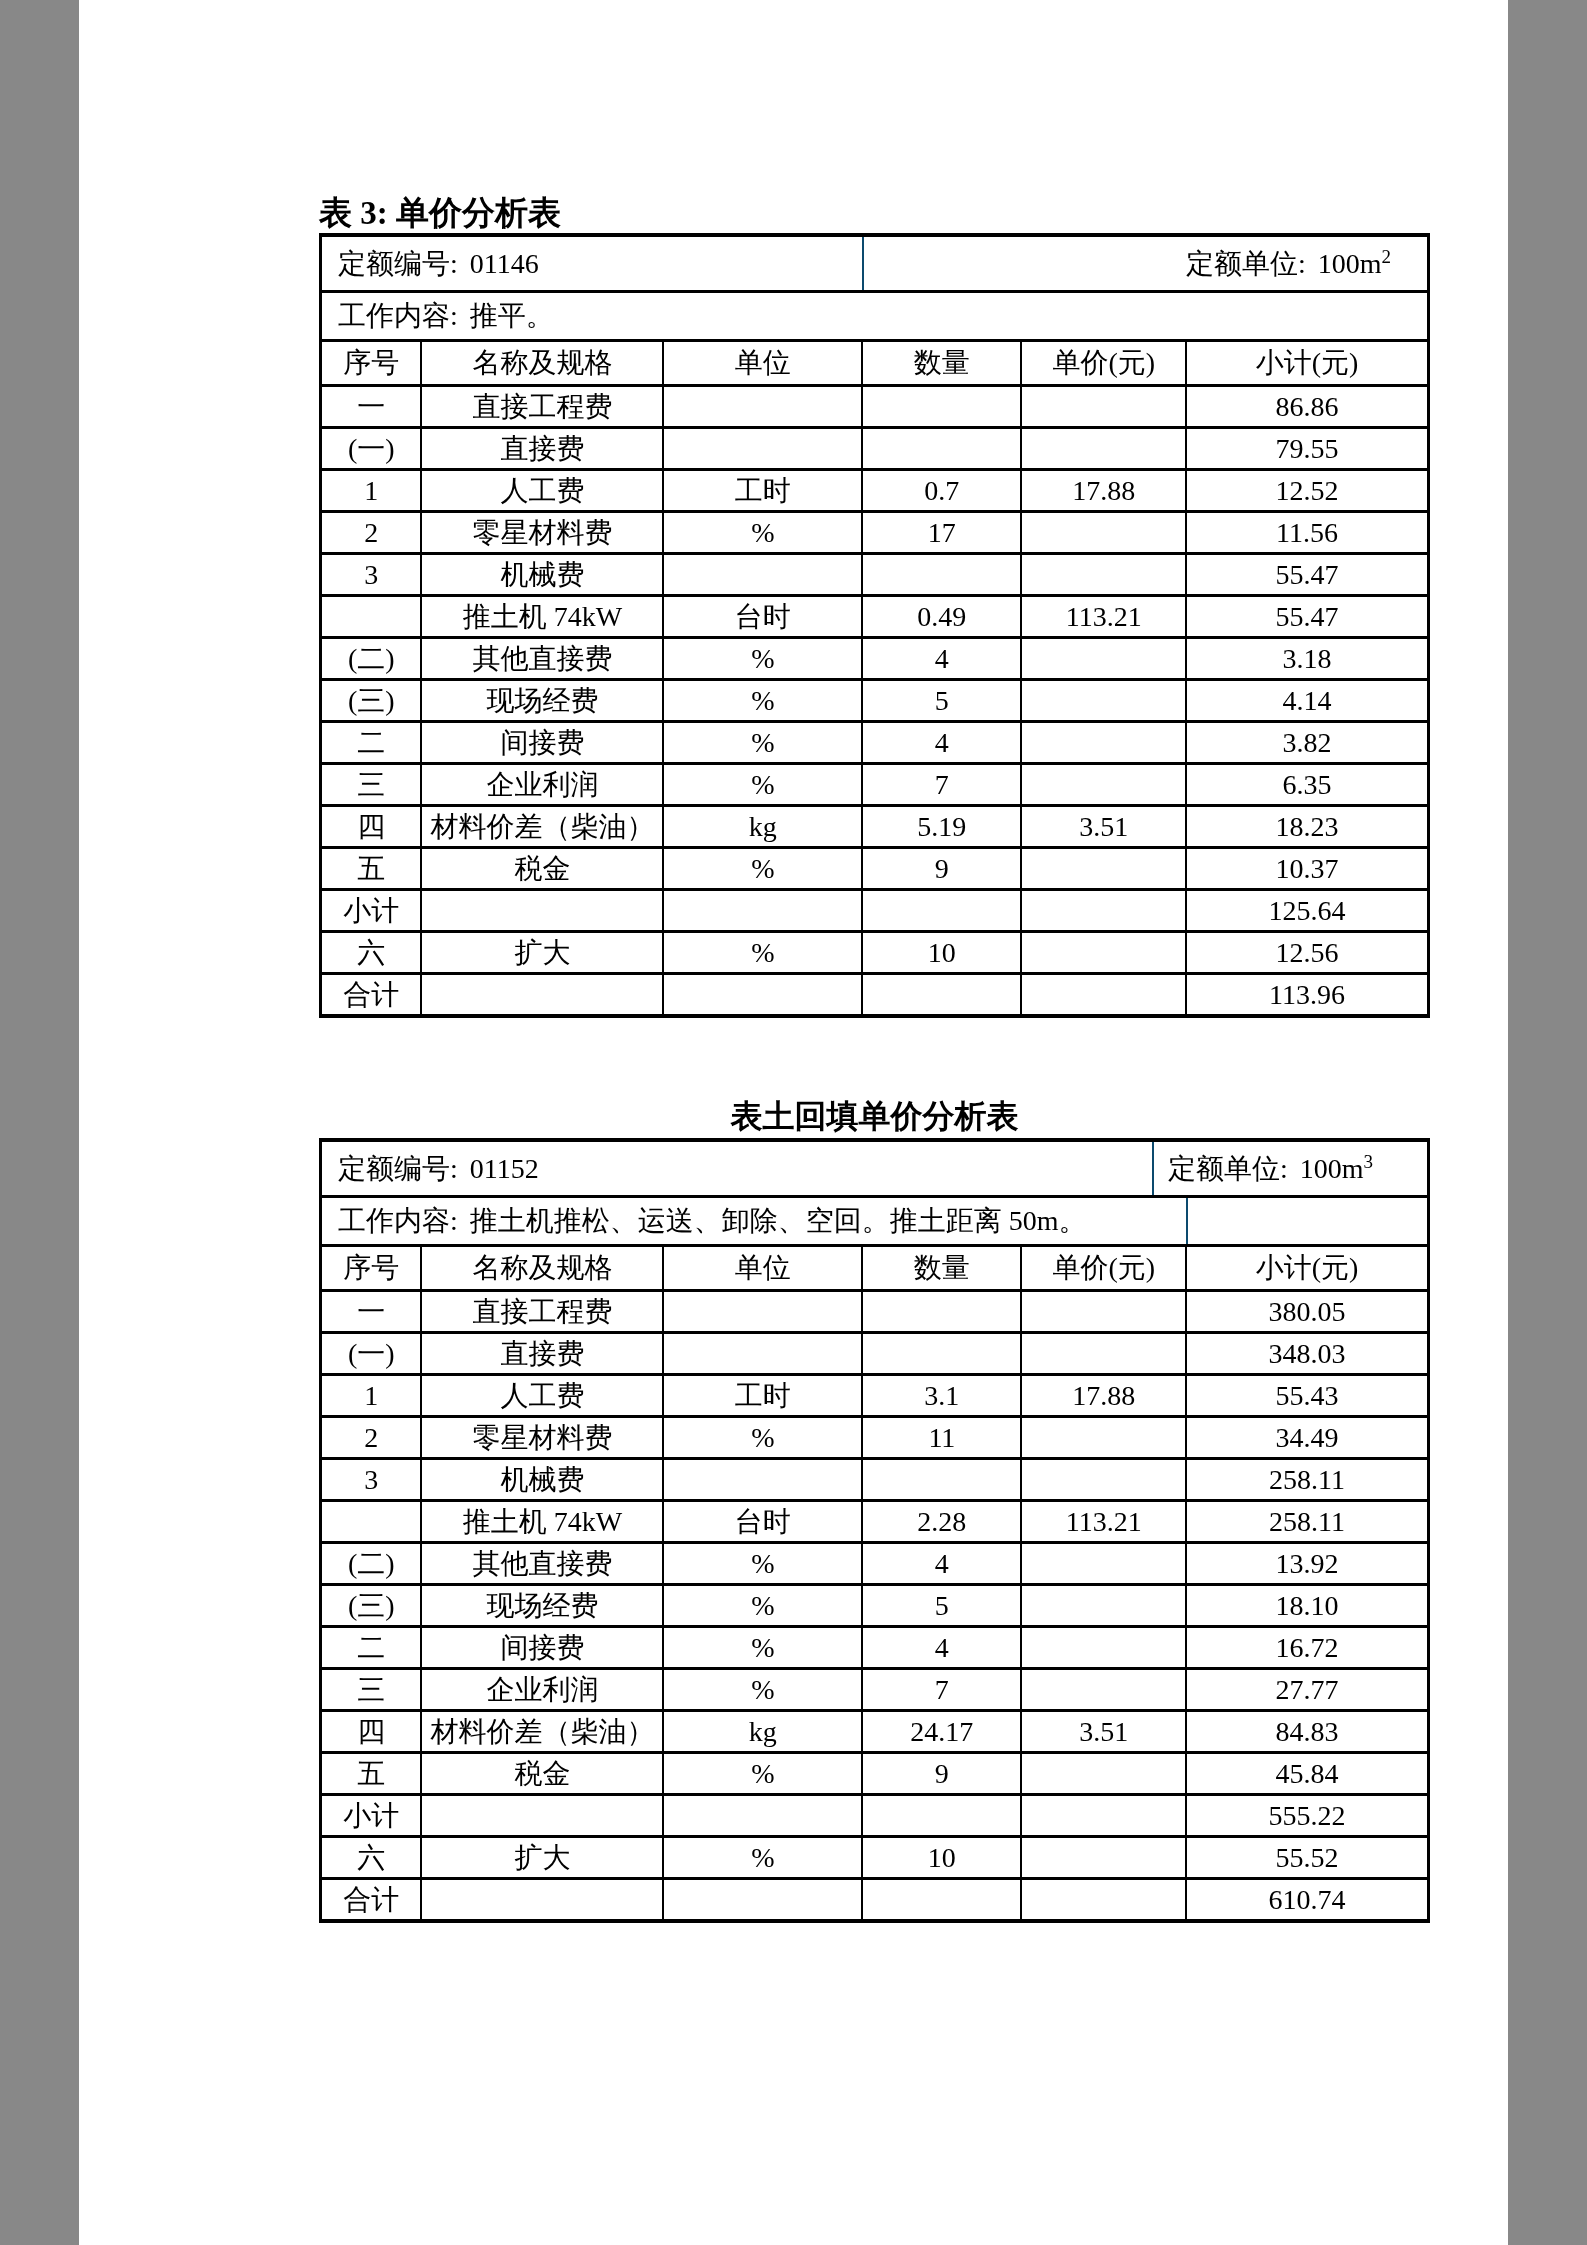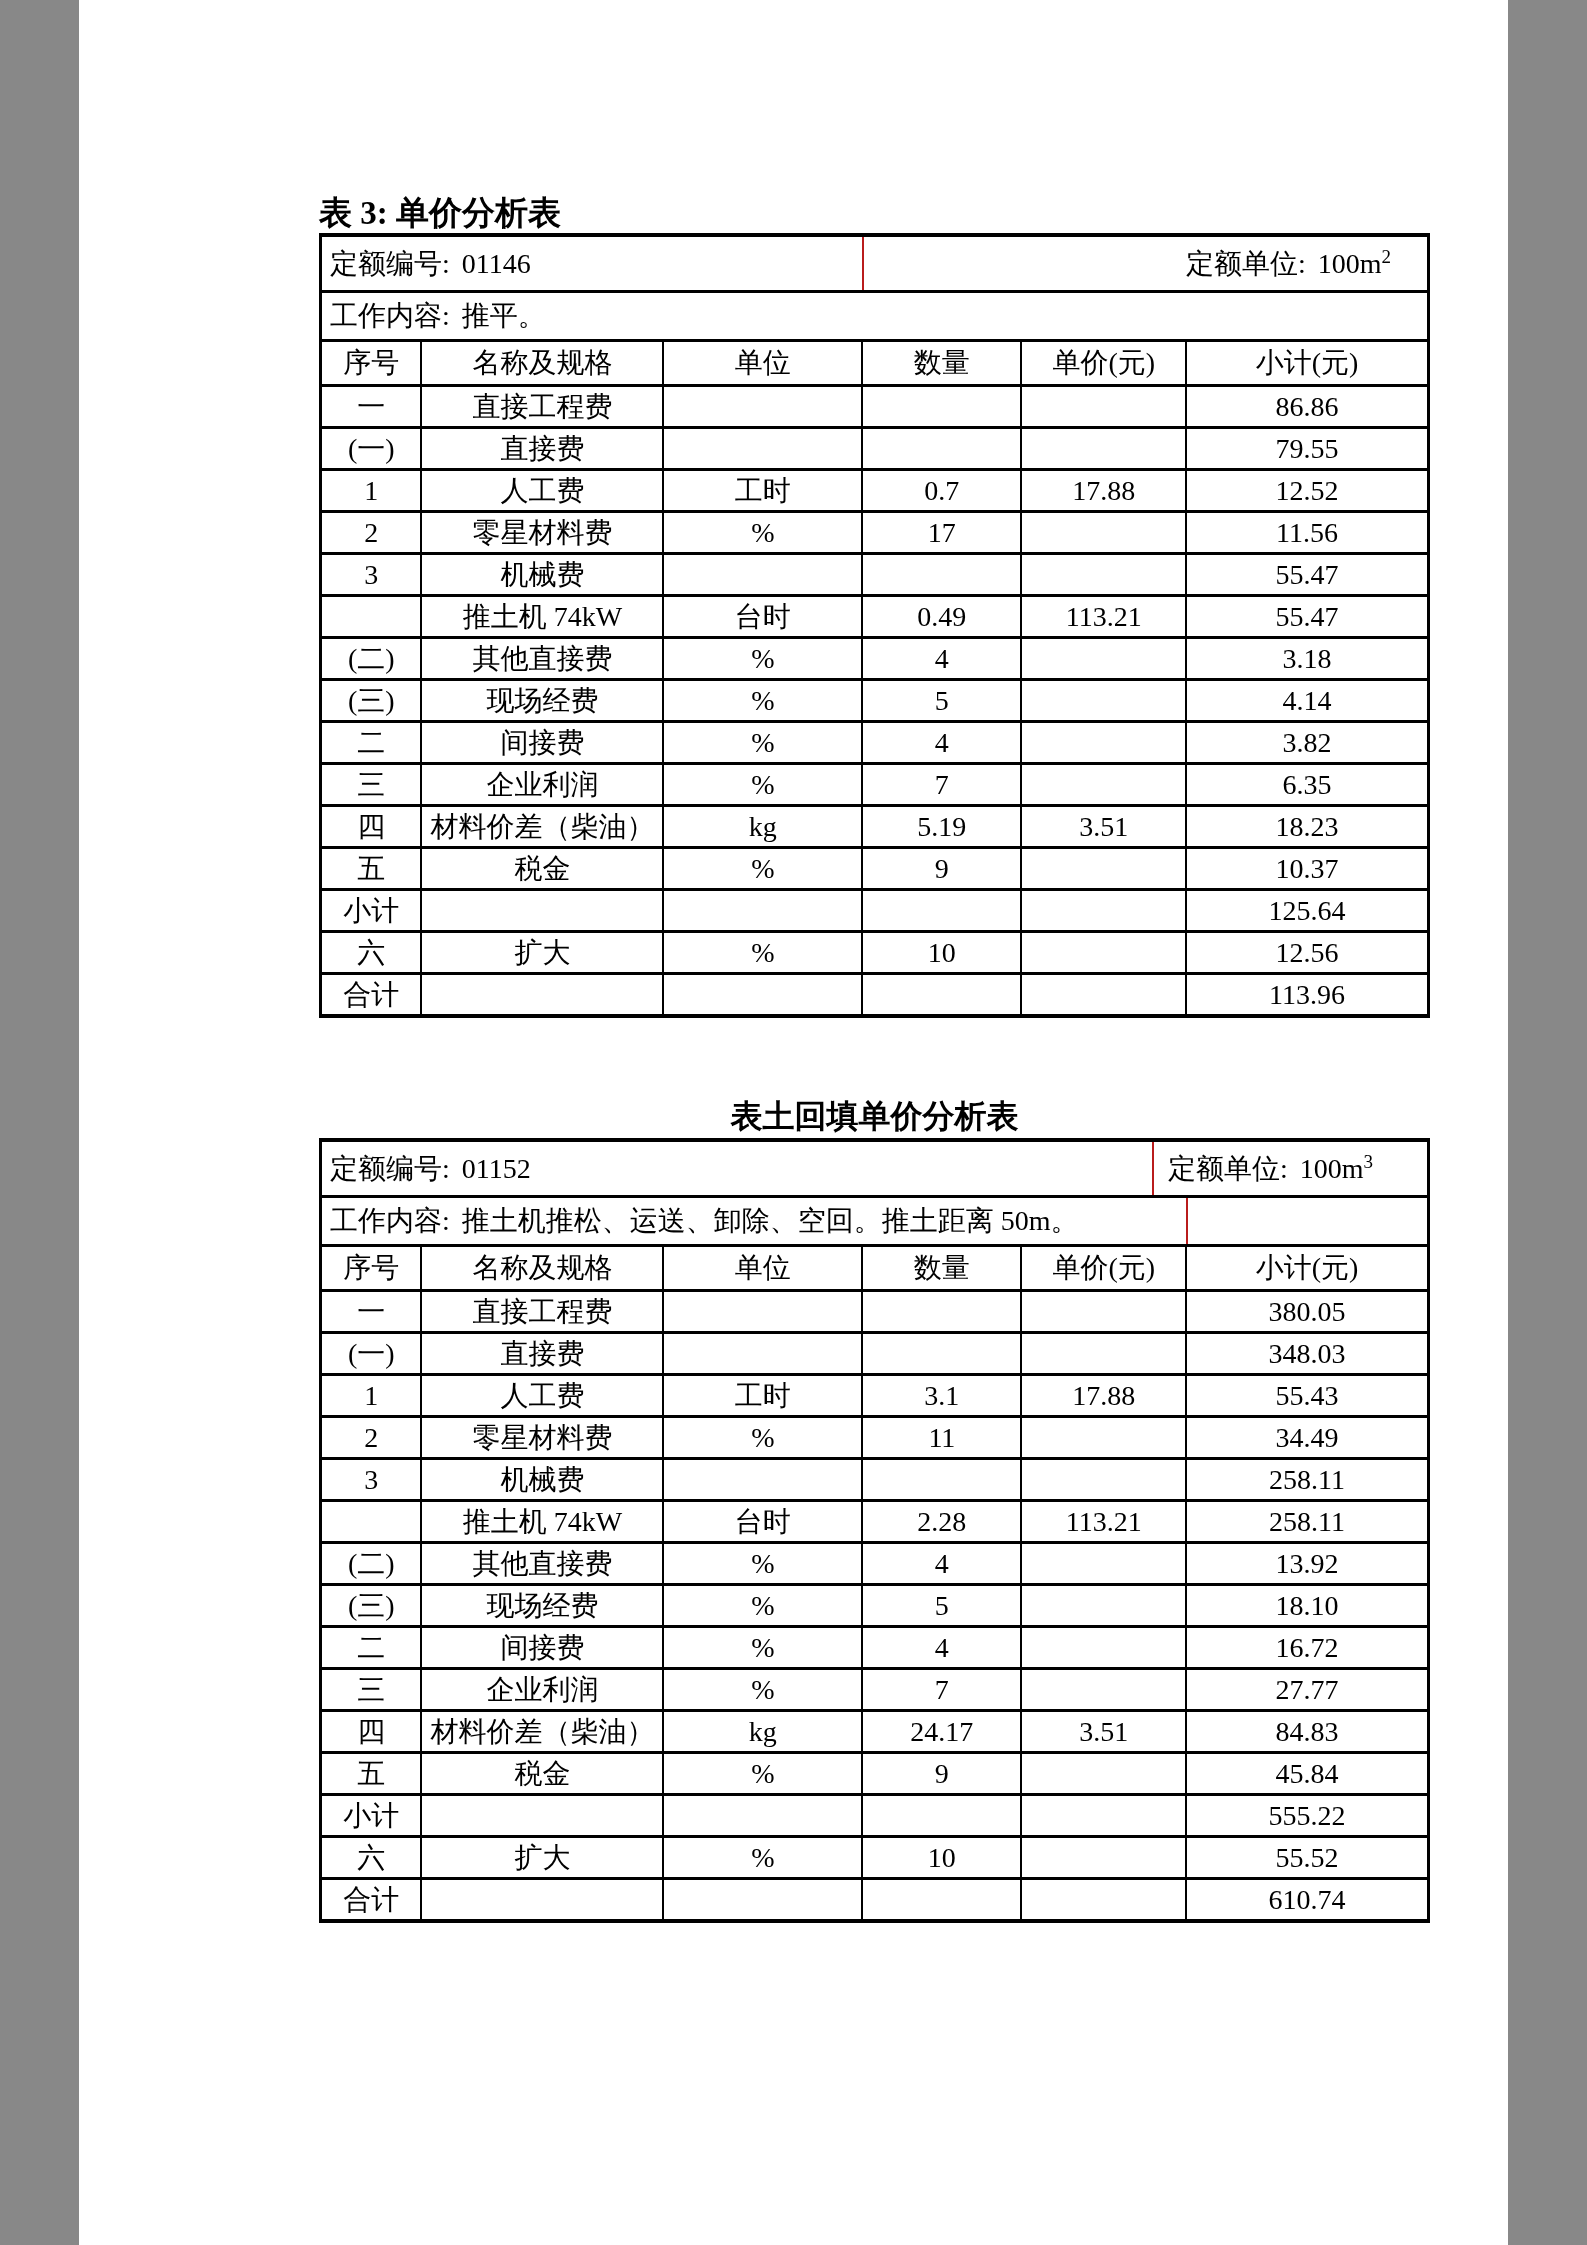--- a/index.html
+++ b/index.html
@@ -36,24 +36,24 @@
     border-right-width:3px;
     font-size:28px;
     background:#fff;
   }
   .hdr-row { display:flex; align-items:stretch; border-bottom:3px solid #000; }
   .row-a { height:53px; }
   .row-b { height:46px; }
   .hdr-cell {
     display:flex; align-items:center;
     box-sizing:border-box;
-    padding:0 8px;
+    padding:0 16px;
     white-space:nowrap;
   }
-  .hdr-cell.sep { border-left:2px solid #b91c1c; }
+  .hdr-cell.sep { border-left:2px solid #0c4a6e; }
   .hdr-cell .lbl { margin-right:12px; }
   .t1 .row-a .cell-left  { width:540px; }
   .t1 .row-a .cell-right { flex:1; justify-content:flex-end; padding-right:36px; }
   .t2 .row-a .cell-left  { width:830px; }
   .t2 .row-a .cell-right { flex:1; padding-left:14px; }
   .t1 .row-b .cell-left  { width:100%; }
   .t2 .row-b .cell-left  { width:78.2%; }
   .t2 .row-b .cell-right { flex:1; }
   sup { font-size:19px; line-height:0; }
 

